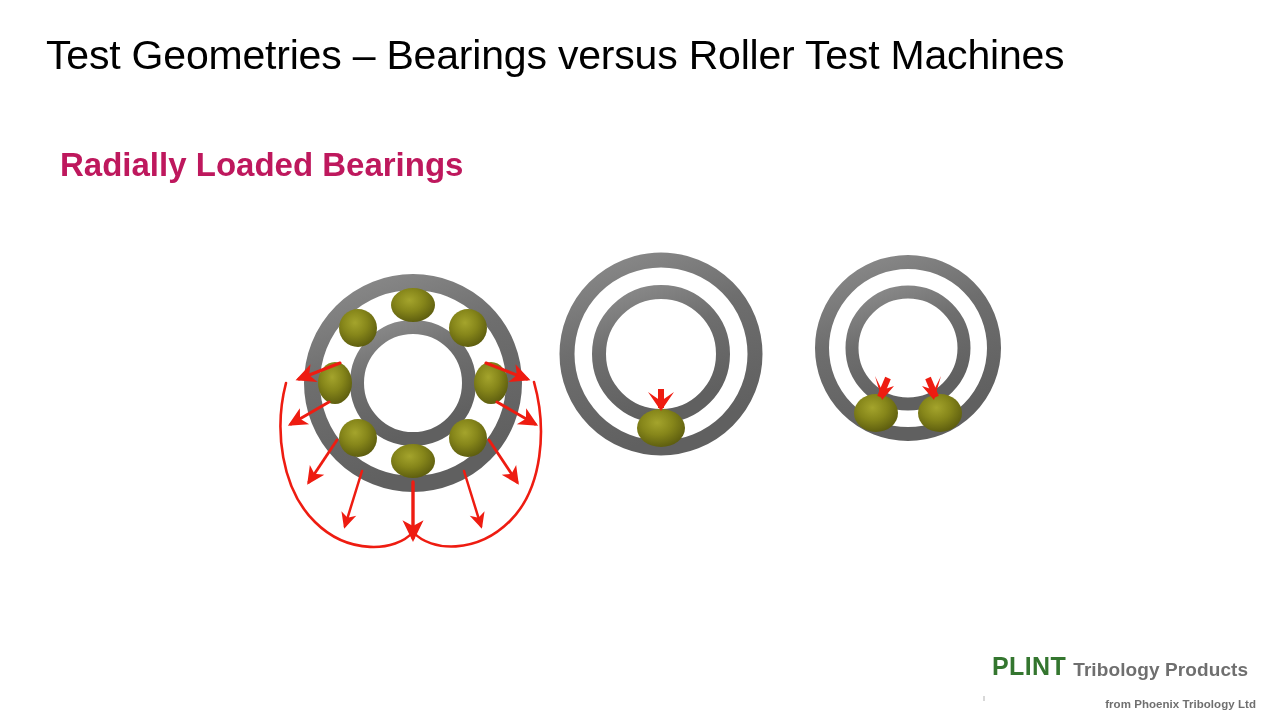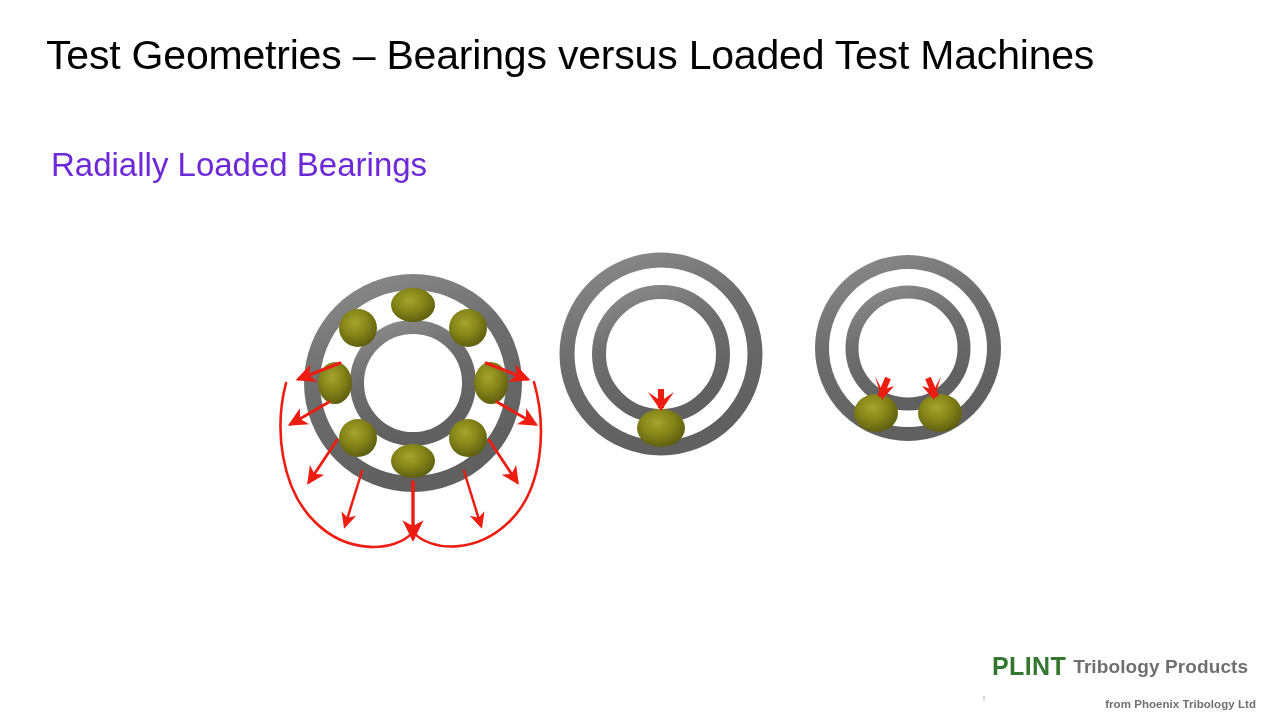--- a/index.html
+++ b/index.html
@@ -25,26 +25,26 @@
     top: 32px;
     font-size: 41px;
     line-height: 1.15;
     font-weight: 400;
     color: #000000;
     letter-spacing: -0.2px;
     white-space: nowrap;
   }
   .slide-subtitle {
     position: absolute;
-    left: 51px;
+    left: 60px;
     top: 146px;
     font-size: 33px;
     line-height: 1.15;
-    font-weight: 400;
-    color: #6d28d9;
+    font-weight: 700;
+    color: #be185d;
     white-space: nowrap;
   }
   .figures {
     position: absolute;
     left: 0;
     top: 250px;
     width: 1280px;
     height: 360px;
   }
   .figure-svg {
@@ -58,21 +58,21 @@
   
   .logo {
     position: absolute;
     left: 992px;
     top: 652px;
     width: 266px;
     height: 46px;
   }
   .logo-row {
     display: flex;
-    align-items: center;
+    align-items: flex-end;
     gap: 7px;
   }
   .logo-plint {
     font-size: 25px;
     font-weight: 700;
     color: #34762f;
     letter-spacing: 0.4px;
     font-family: "Liberation Sans", sans-serif;
   }
   .logo-tagline {
@@ -99,21 +99,21 @@
     width: 2px;
     height: 5px;
     background: #d8d8d8;
   }
 </style>
 </head>
 <body>
 
 <div class="slide">
 
-  <div class="slide-title">Test Geometries – Bearings versus Loaded Test Machines</div>
+  <div class="slide-title">Test Geometries – Bearings versus Roller Test Machines</div>
 
   <div class="slide-subtitle">Radially Loaded Bearings</div>
 
   <div class="figures">
 
     <svg id="fig-radial-load" class="figure-svg" viewBox="0 0 300 340">
       <defs>
         <radialGradient id="ballGrad1" cx="42%" cy="36%" r="68%">
           <stop offset="0%" stop-color="#A4A42C"></stop>
           <stop offset="48%" stop-color="#86861A"></stop>

